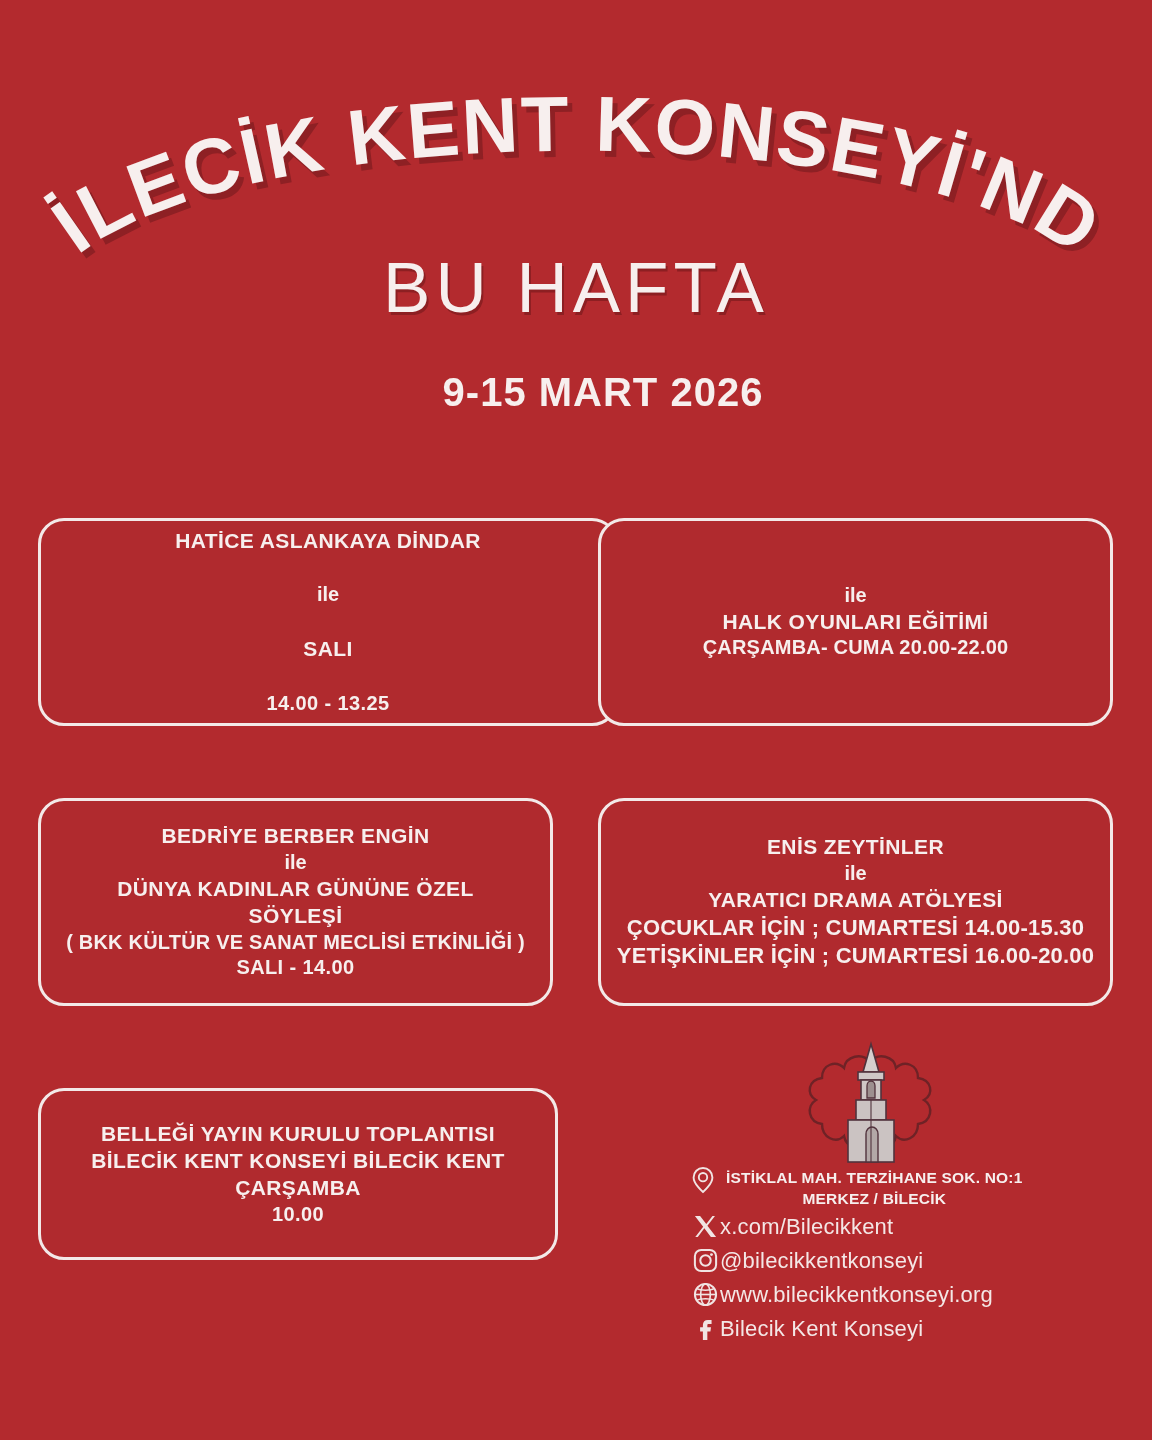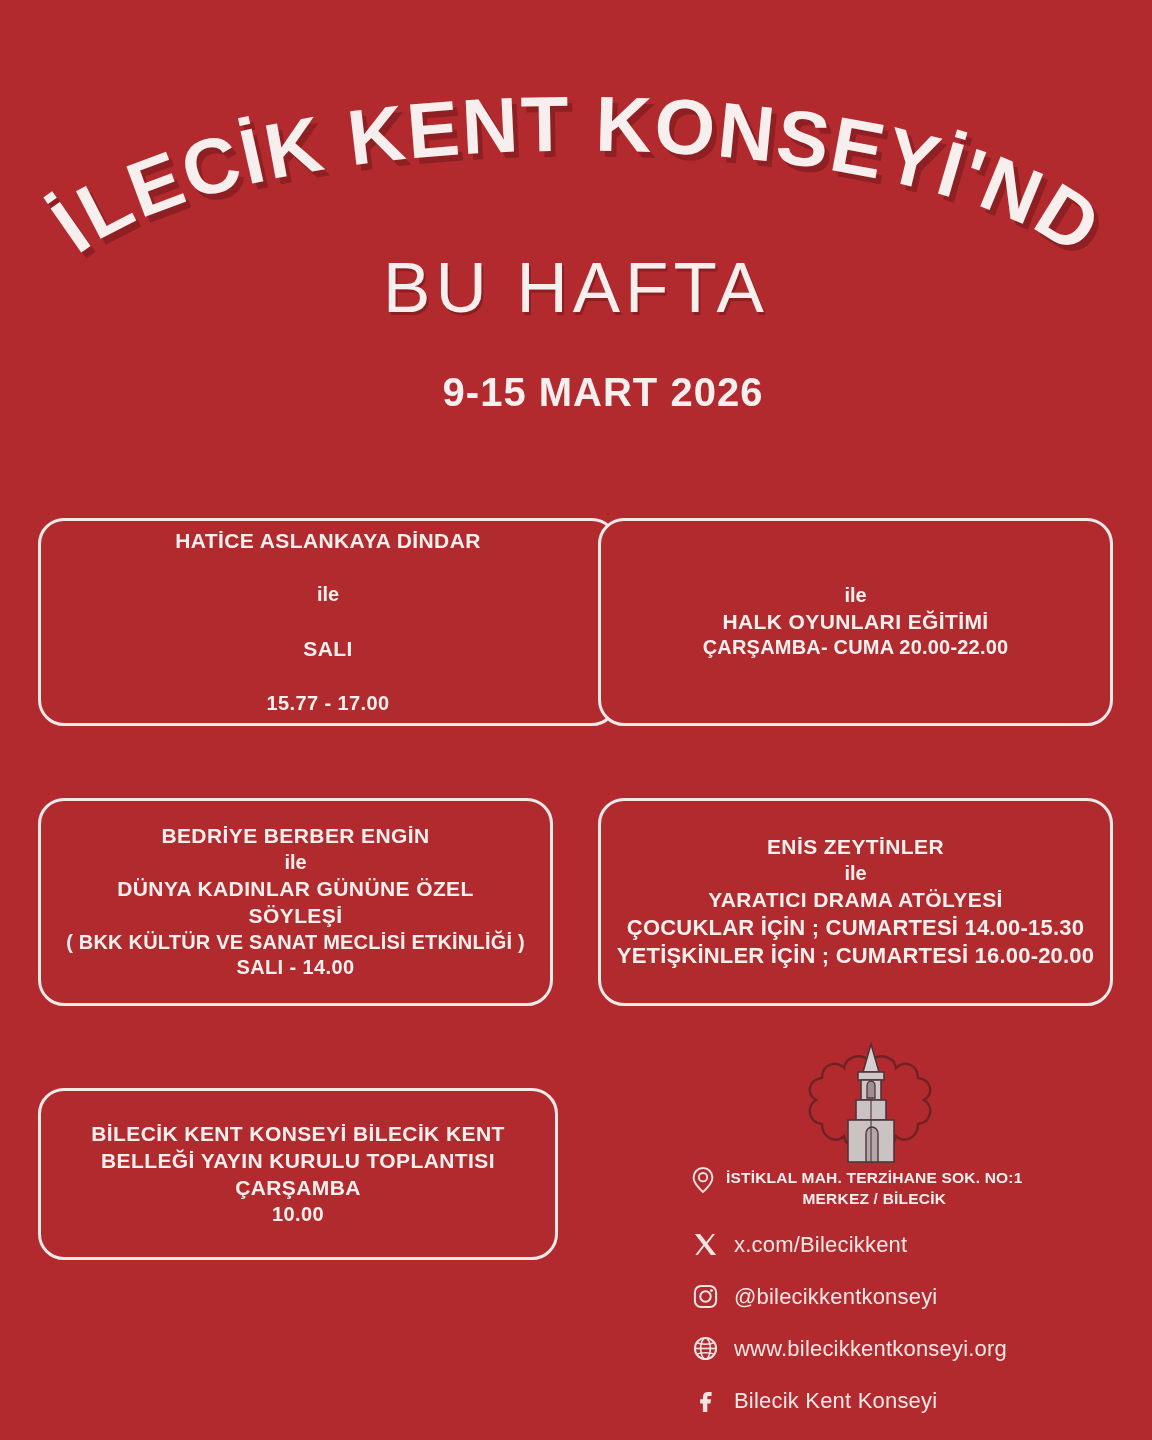--- a/index.html
+++ b/index.html
@@ -143,22 +143,20 @@
     letter-spacing: 0.2px;
     color: #f7efee;
     line-height: 1.35;
     text-align: center;
   }
   .addr-text .l2 { display: block; }
 
   .soc-row {
     display: flex;
     align-items: center;
-    gap: 14px;
-    margin-top: 18px;
     height: 34px;
   }
   .soc-row .soc-label {
     font-size: 22px;
     color: #f4e7e6;
     letter-spacing: 0.2px;
     white-space: nowrap;
   }
   .soc-icon {
     width: 30px;
@@ -192,21 +190,21 @@
   </div>
 
   <div class="bu-hafta">BU HAFTA</div>
 
   <div class="date-line">9-15 MART 2026</div>
 
   <div class="card" id="card-1">
     <span class="ln name">HATİCE ASLANKAYA DİNDAR</span>
     <span class="ln ile">ile</span>
     <span class="ln day">SALI</span>
-    <span class="ln time">15.77 - 17.00</span>
+    <span class="ln time">14.00 - 13.25</span>
   </div>
 
   <div class="card" id="card-2">
     <span class="ln ile">ile</span>
     <span class="ln title">HALK OYUNLARI EĞİTİMİ</span>
     <span class="ln sub">ÇARŞAMBA- CUMA  20.00-22.00</span>
   </div>
 
   <div class="card" id="card-3">
     <span class="ln name">BEDRİYE BERBER ENGİN</span>
@@ -219,22 +217,22 @@
 
   <div class="card" id="card-4">
     <span class="ln name">ENİS ZEYTİNLER</span>
     <span class="ln ile">ile</span>
     <span class="ln title">YARATICI DRAMA  ATÖLYESİ</span>
     <span class="ln wide overflow">ÇOCUKLAR İÇİN ;  CUMARTESİ 14.00-15.30</span>
     <span class="ln wide overflow">YETİŞKİNLER İÇİN ; CUMARTESİ 16.00-20.00</span>
   </div>
 
   <div class="card" id="card-5">
+    <span class="ln title">BELLEĞİ YAYIN KURULU TOPLANTISI</span>
     <span class="ln title">BİLECİK KENT KONSEYİ BİLECİK KENT</span>
-    <span class="ln title">BELLEĞİ YAYIN KURULU TOPLANTISI</span>
     <span class="ln day">ÇARŞAMBA</span>
     <span class="ln time">10.00</span>
   </div>
 
   <div class="logo-block">
     <svg class="logo-svg" viewBox="0 0 170 128" xmlns="http://www.w3.org/2000/svg">
 
       <path d="M36,40 C36,26 50,22 58,30 C60,18 76,14 84,24 C92,14 108,18 110,30
                C118,22 132,26 132,40 C146,42 148,56 138,62 C148,68 146,84 132,86
                C132,100 118,106 110,98 C108,110 92,114 84,104 C76,114 60,110 58,98

